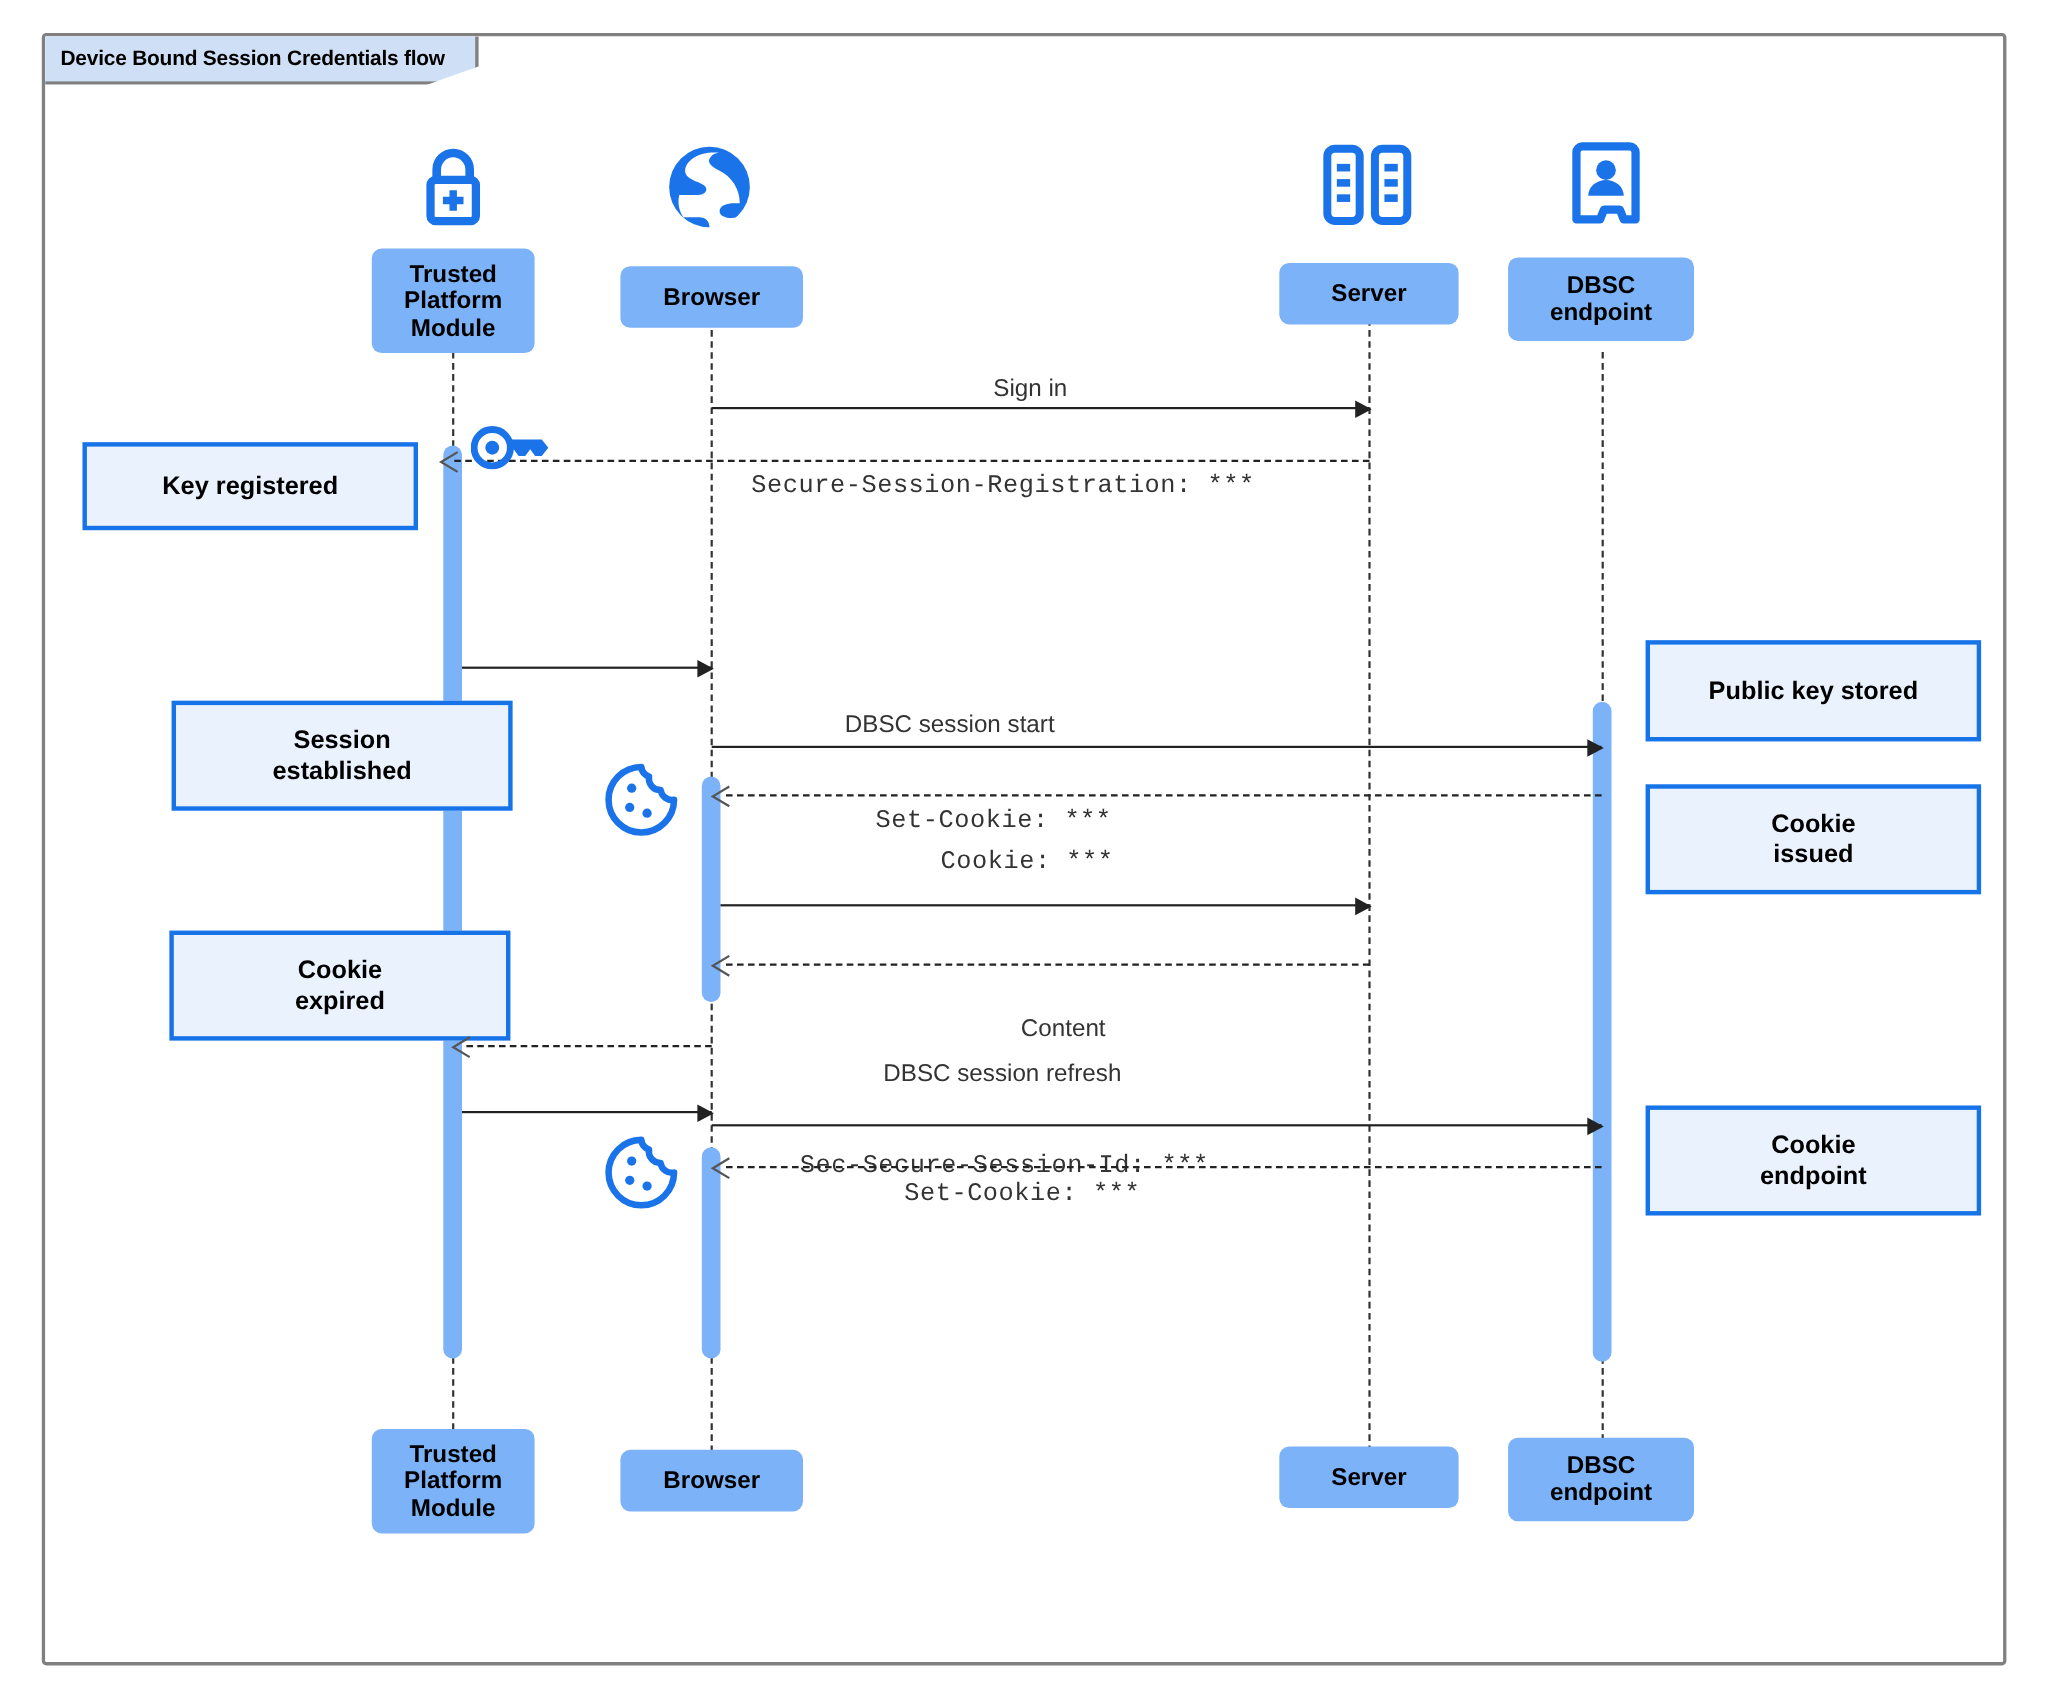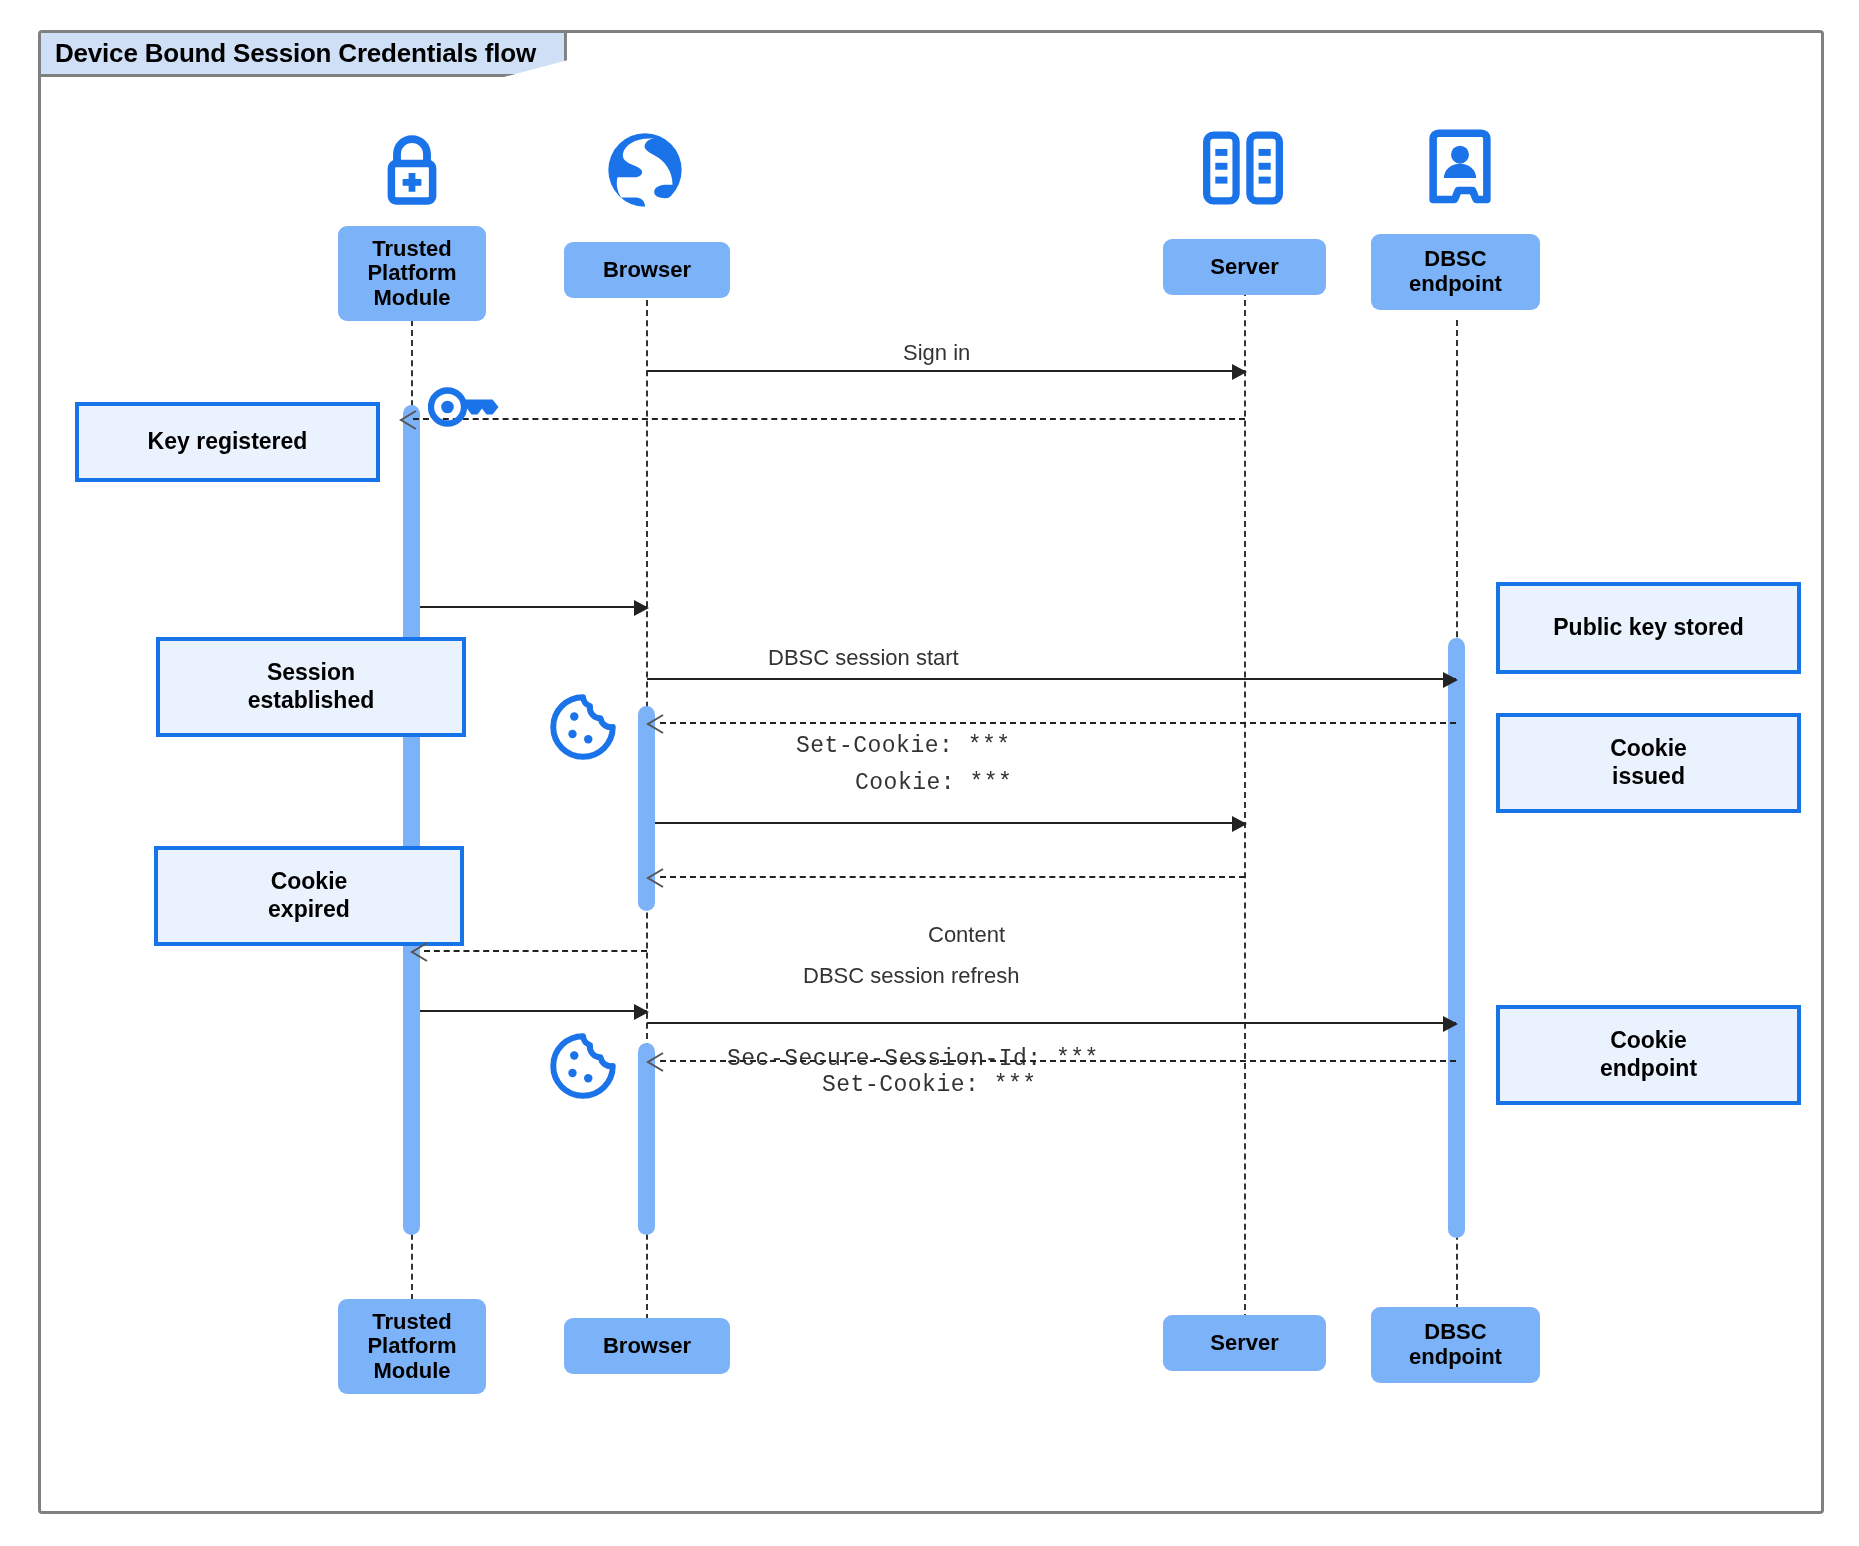--- a/index.html
+++ b/index.html
@@ -6,21 +6,21 @@
   body{width:1859px;height:1546px;font-family:"Liberation Sans",sans-serif;overflow:hidden;}
   #stage{position:relative;width:1859px;height:1546px;}
 
   
   .frame{position:absolute;left:38px;top:30px;width:1786px;height:1484px;
          border:3px solid #808080;border-radius:4px;background:#fff;box-sizing:border-box;}
   .frame-title{position:absolute;left:41px;top:33px;height:44px;padding:0 28px 0 14px;
          background:#cfdff5;border:3px solid #808080;border-top:none;border-left:none;
          box-sizing:border-box;display:flex;align-items:center;
          clip-path:polygon(0 0,100% 0,100% 62%,88% 100%,0 100%);}
-  .frame-title span{font-size:26px;font-weight:bold;color:#000;letter-spacing:-.2px;}
+  .frame-title span{font-size:19px;font-weight:bold;color:#000;letter-spacing:-.2px;}
 
   
   .lifeline{position:absolute;width:0;border-left:2px dashed #333;}
   
   .act{position:absolute;width:17px;background:#7cb2f7;border-radius:9px;}
 
   
   .pbox{position:absolute;background:#7cb2f7;border-radius:9px;
         display:flex;align-items:center;justify-content:center;text-align:center;
         font-size:22px;font-weight:bold;color:#000;line-height:1.12;box-sizing:border-box;}
@@ -145,20 +145,21 @@
     <span class="ah right"></span>
   </div>
 
   <div class="msg dash" style="left:413px;top:418px;width:832px;">
     <span class="ah openleft">
       <svg width="18" height="22" viewBox="0 0 18 22">
           <path d="M17 2 L2 11 L17 20" fill="none" stroke="#555" stroke-width="2"></path>
         </svg>
     </span>
   </div>
+  <div class="lbl mono" style="left:683px;top:428px;">Secure-Session-Registration: ***</div>
 
   <div class="icon" style="left:428px;top:382px;">
     <svg width="72" height="50" viewBox="0 0 48 32">
       <circle cx="13" cy="16" r="11" fill="none" stroke="#1a73e8" stroke-width="4.2"></circle>
       <circle cx="13" cy="16" r="4.2" fill="#1a73e8"></circle>
       <path d="M23 11 H43 l4 5 l-4 5 h-4 l-3 -4 l-3 4 h-4 l-3 -4 l-3 4 H23 z" fill="#1a73e8"></path>
     </svg>
   </div>
 
   <div class="note" style="left:75px;top:402px;width:305px;height:80px;">

